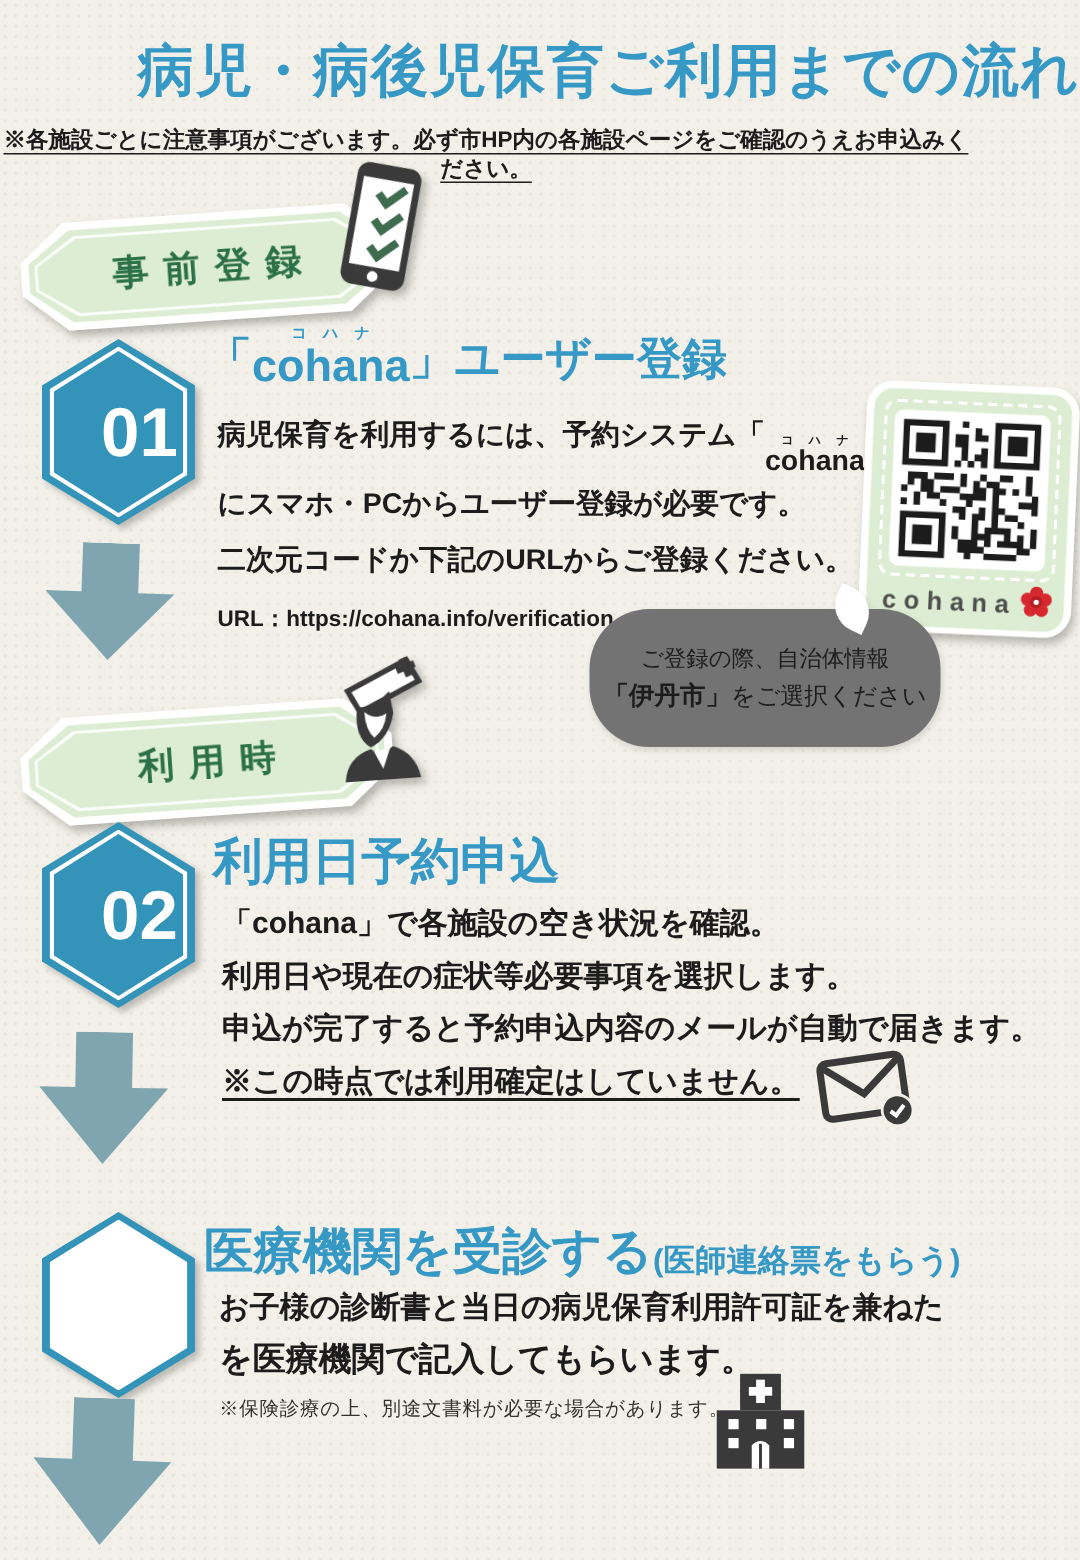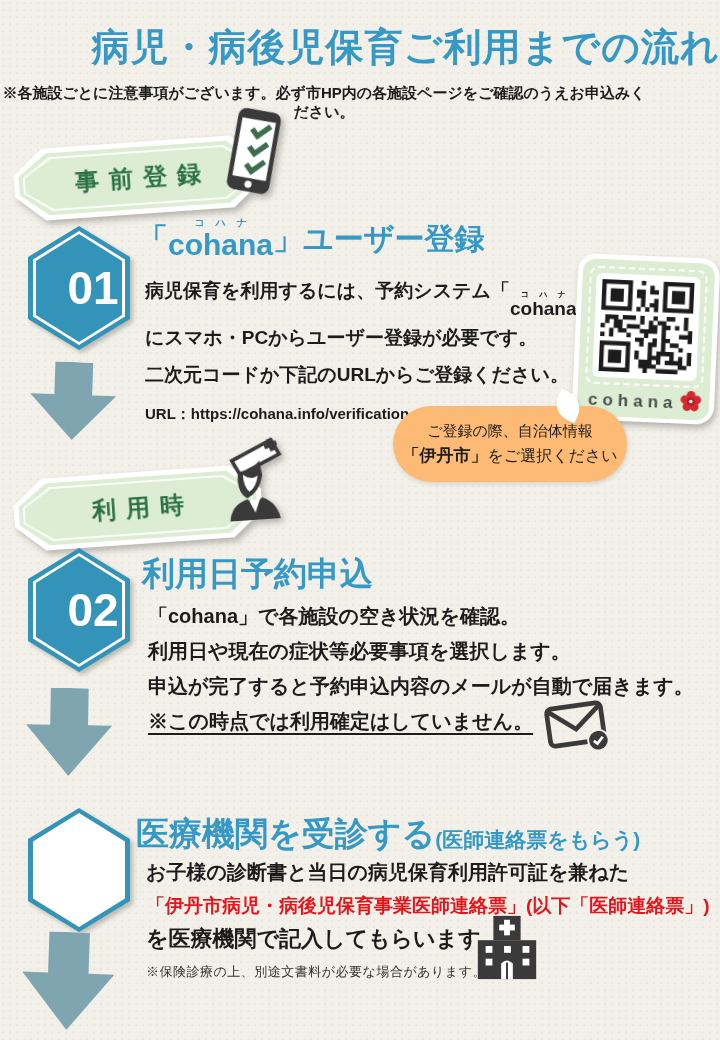--- a/index.html
+++ b/index.html
@@ -15,21 +15,21 @@
 
   
   .title {
     position:absolute; top:22px; left:0; width:720px; text-align:right;
     font-size:38px; font-weight:bold; letter-spacing:1px;
     color:var(--accent_blue,#3598c5);
   }
   .subtitle {
     position:absolute; top:84px; left:0; width:648px; text-align:center;
     font-size:15px; font-weight:bold;
-    text-underline-offset:4px;
+    text-decoration:underline; text-underline-offset:4px;
   }
 
   
   .ribbon { position:absolute; width:248px; height:72px;
     filter:drop-shadow(3px 4px 3px rgba(0,0,0,.25)); }
   .ribbon .layer { position:absolute;
     clip-path:polygon(12% 0%, 88% 0%, 100% 35%, 100% 65%, 88% 100%, 12% 100%, 0% 65%, 0% 35%); }
   .ribbon .l0 { inset:0; background:#fff; }
   .ribbon .l1 { inset:5px; background:var(--ribbon_green,#dcedd3); }
   .ribbon .l2 { inset:9px; background:rgba(255,255,255,.85); }
@@ -90,22 +90,22 @@
     background:#fff; border-radius:18px; padding:5px 5px 4px 5px;
     filter:drop-shadow(2px 4px 3px rgba(0,0,0,.25)); }
   .qr-green { background:var(--ribbon_green,#dcedd3); border-radius:13px; padding:7px 7px 2px 7px; }
   .qr-dashed { border:2px dashed #fff; border-radius:9px; padding:5px; }
   .qr-white { background:#fff; border-radius:6px; width:104px; height:104px;
     display:flex; align-items:center; justify-content:center; }
   .qr-logo-row { display:flex; align-items:center; justify-content:center; gap:3px; padding:3px 0 2px 0; }
   .qr-logo-text { font-size:17px; font-weight:bold; letter-spacing:5px; text-indent:3px; color:#4d4d4d; }
 
   
-  .bubble { position:absolute; left:393px; top:406px; width:234px; height:76px;
-    background:#fdba74; border-radius:40px;
+  .bubble { position:absolute; left:393px; top:406px; width:234px; height:92px;
+    background:#737373; border-radius:40px;
     display:flex; flex-direction:column; align-items:center; justify-content:center;
     filter:drop-shadow(1px 2px 2px rgba(0,0,0,.12)); }
   .bubble::after { content:""; position:absolute; top:-13px; right:46px;
     width:26px; height:26px; background:#fff;
     border-radius:0 70% 0 70%; transform:rotate(25deg); }
   .bubble .b1 { font-size:15px; }
   .bubble .b2 { font-size:16px; margin-top:3px; }
   .bubble .b2 b { font-size:17px; }
 
   
@@ -271,21 +271,20 @@
   <div class="layer h1"></div>
 </div>
 
 <div class="step-heading heading3">
   <span>医療機関を受診する</span>
     <span class="sub">(医師連絡票をもらう)</span>
 </div>
 
 <div class="body-text body3">
   <div>お子様の診断書と当日の病児保育利用許可証を兼ねた</div>
-  <div class="red-line">「伊丹市病児・病後児保育事業医師連絡票」(以下「医師連絡票」)</div>
   <div class="line3-big">を医療機関で記入してもらいます。</div>
   <div class="small-note">※保険診療の上、別途文書料が必要な場合があります。</div>
 </div>
 
 <div class="hospital-icon">
   <svg viewBox="0 0 72 72" width="70" height="70">
     <rect x="22" y="4" width="28" height="25" fill="#3a3a3a"></rect>
     <rect x="33" y="8" width="6" height="16" fill="#fff"></rect>
     <rect x="28" y="13" width="16" height="6" fill="#fff"></rect>
     <rect x="6" y="29" width="60" height="40" fill="#3a3a3a"></rect>

